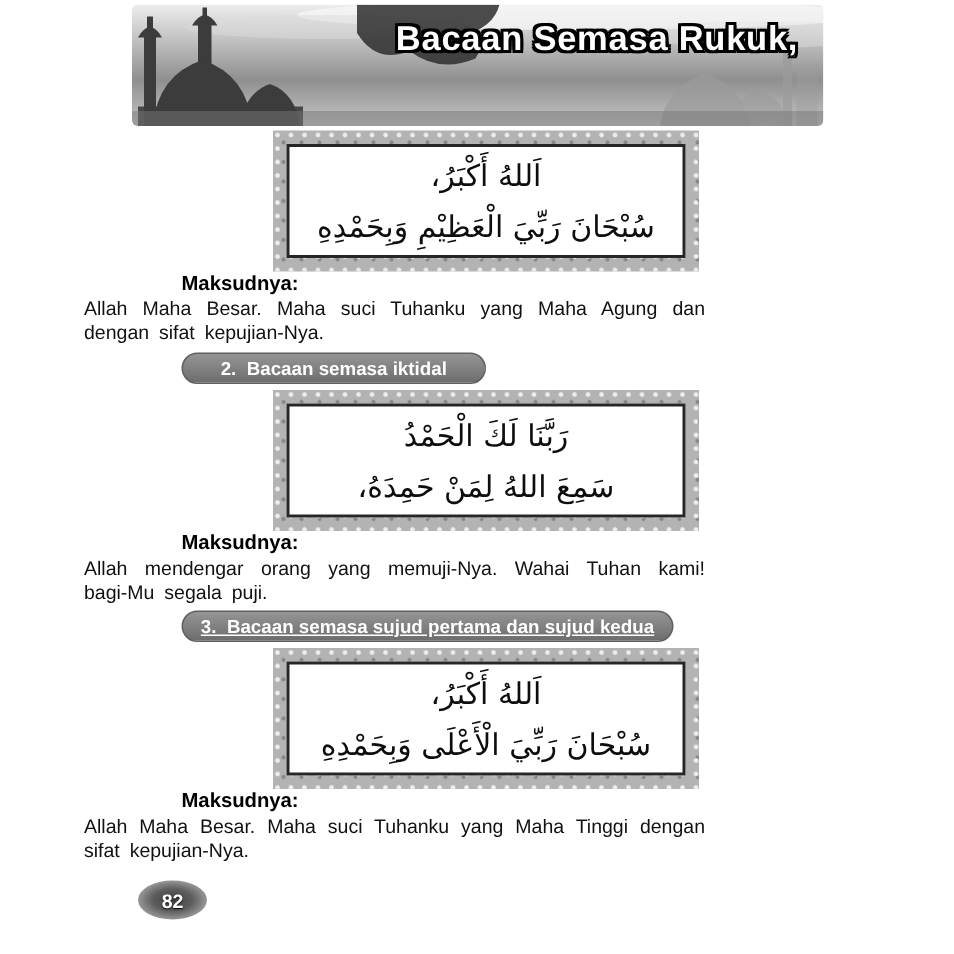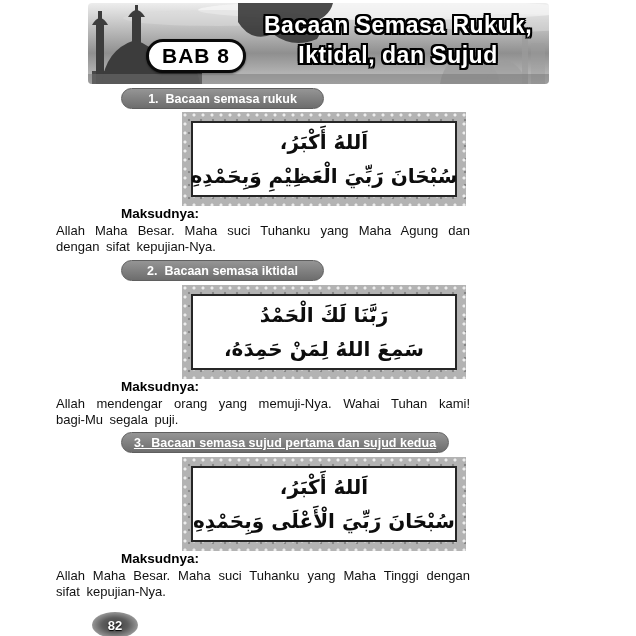--- a/index.html
+++ b/index.html
@@ -72,21 +72,21 @@
     background:#fff;
     border:2px solid #262626;
     height:100%;box-sizing:border-box;
     display:flex;flex-direction:column;
     justify-content:center;align-items:center;
   }
   .arabic{
     direction:rtl;unicode-bidi:isolate;
     font-family:"DejaVu Sans",sans-serif;
     font-size:20px;line-height:34px;
-    color:#0d0d0d;font-weight:700;
+    color:#0d0d0d;font-weight:400;
     white-space:nowrap;
   }
   
   .maksud-label{
     margin:0 0 0 121px;
     font-size:13.5px;font-weight:700;line-height:14px;
     padding-top:1px;
     color:#000;
   }
   .translation{
@@ -145,31 +145,26 @@
         <rect x="47" y="2" width="3" height="7"></rect>
         <path d="M14 81 q3 -34 33 -44 q30 10 33 44 z"></path>
         <path d="M72 81 q3 -22 20 -28 q17 6 20 28 z"></path>
         <rect x="4" y="68" width="110" height="13" opacity="0.9"></rect>
       </g>
 
       <path d="M150 0 h95 q-4 16 -26 21 q18 3 10 15 q-24 10 -44 -5 q-22 9 -35 -12 z" fill="#2e2e2e" opacity="0.85"></path>
 
       <rect y="71" width="461" height="10" fill="#757575" opacity="0.5"></rect>
     </svg>
-    <div class="bab-badge">
-      <span>BAB 8</span>
-    </div>
     <div class="chapter-title">
       <div>Bacaan Semasa Rukuk,</div>
-      <div>Iktidal, dan Sujud</div>
     </div>
   </div>
 
   <div>
-    <div class="pill pill-1">1.&nbsp; Bacaan semasa rukuk</div>
     <div class="dua-box">
       <div class="dua-inner">
         <div class="arabic">اَللهُ أَكْبَرُ،</div>
         <div class="arabic">سُبْحَانَ رَبِّيَ الْعَظِيْمِ وَبِحَمْدِهِ</div>
       </div>
     </div>
     <div class="maksud-label">Maksudnya:</div>
     <p class="translation">Allah Maha Besar. Maha suci Tuhanku yang Maha Agung dan dengan sifat kepujian-Nya.</p>
   </div>
 

